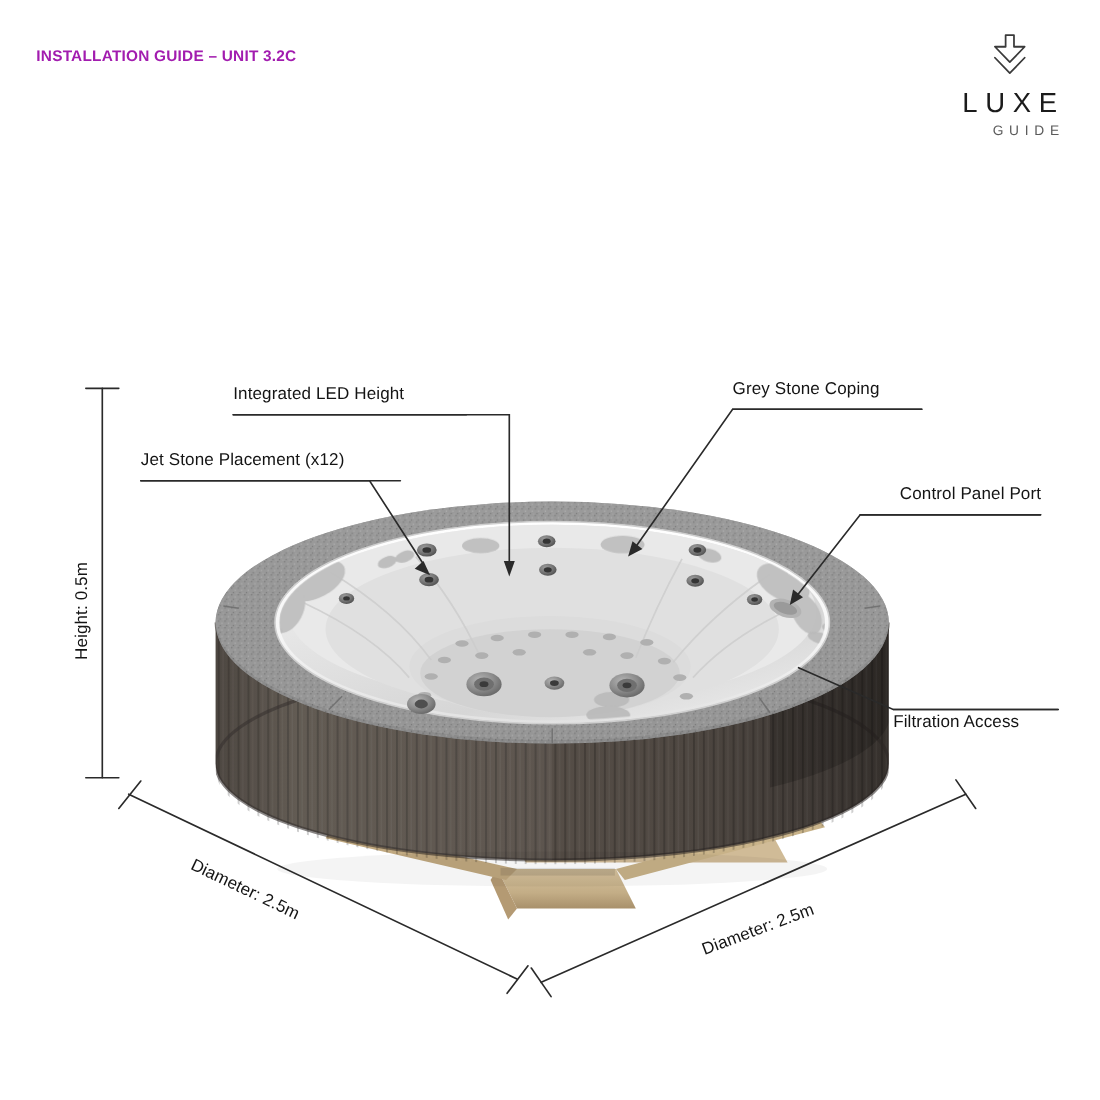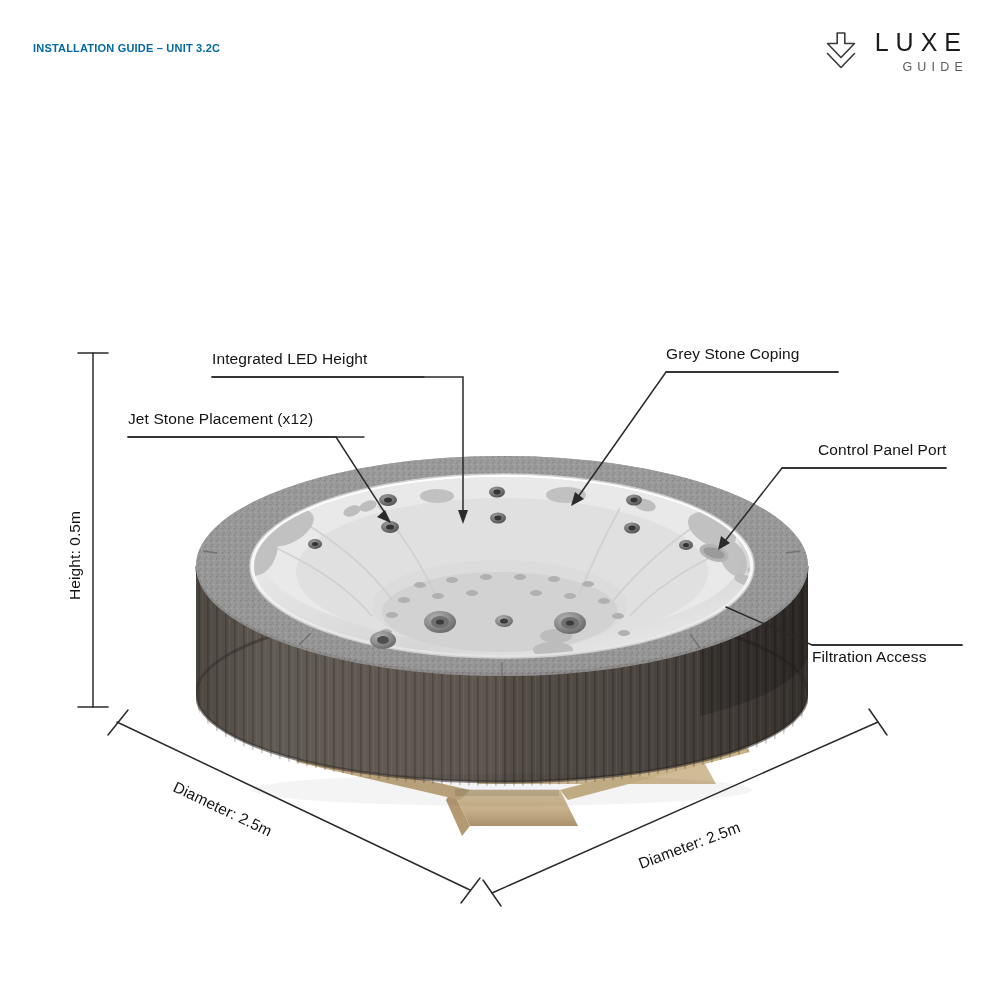--- a/index.html
+++ b/index.html
@@ -18,34 +18,35 @@
     height: 1000px;
     background: #ffffff;
     overflow: hidden;
   }
 
   
   #header-title {
     position: absolute;
     left: 33px;
     top: 42px;
-    font-size: 11px;
+    font-size: 14px;
     font-weight: bold;
     letter-spacing: 0.2px;
-    color: #0369a1;
+    color: #a21caf;
     white-space: nowrap;
   }
 
   #brand-logo {
     position: absolute;
     right: 32px;
     top: 30px;
     display: flex;
     align-items: center;
     gap: 10px;
+    flex-direction: column;
   }
   #brand-mark { display: block; }
   .brand-text {
     display: flex;
     flex-direction: column;
     align-items: flex-end;
     line-height: 1;
   }
   #brand-name {
     font-size: 25px;

